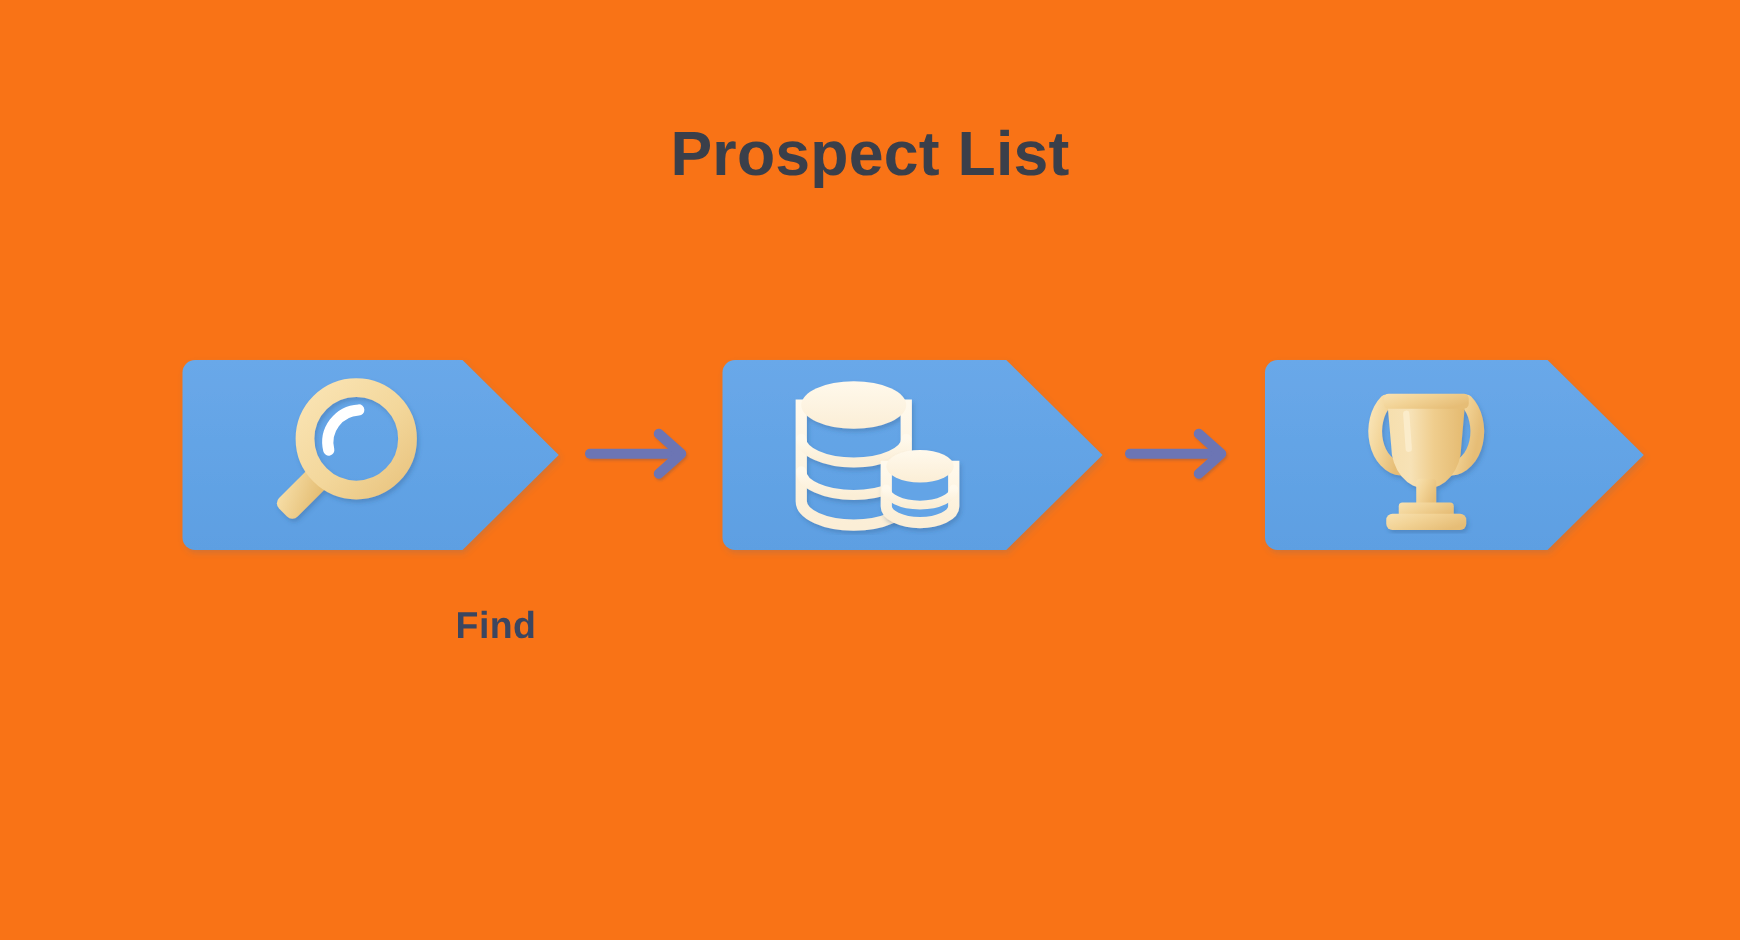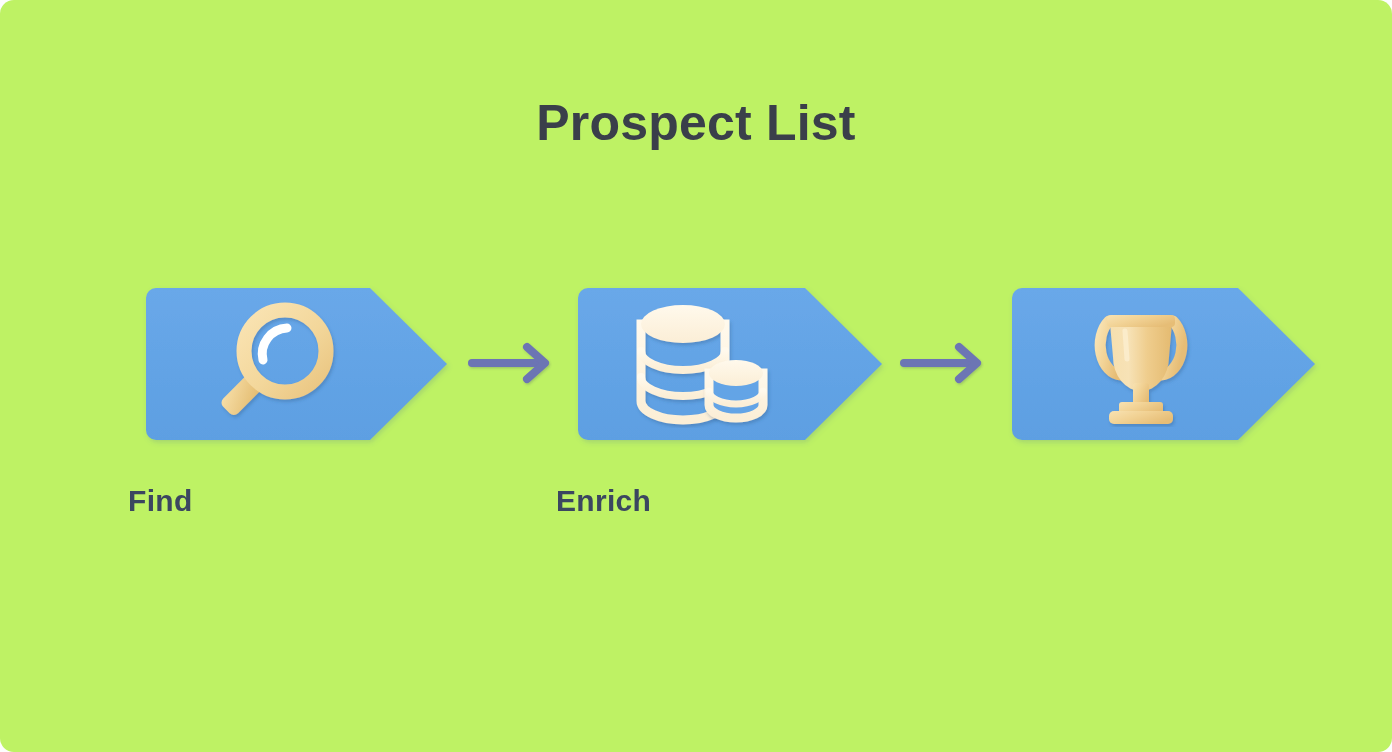--- a/index.html
+++ b/index.html
@@ -13,22 +13,21 @@
     background: #fdfdfd;
     font-family: "Liberation Sans", "DejaVu Sans", sans-serif;
     overflow: hidden;
     position: relative;
   }
 
   #canvas {
     position: relative;
     width: 1392px;
     height: 752px;
-    background: #bef264;
-    border-radius: 14px;
+    background: #f97316;
   }
 
   
   .page-title {
     position: absolute;
     left: 0;
     top: 96px;
     width: 1392px;
     text-align: center;
     font-size: 50px;
@@ -65,21 +64,21 @@
     width: 100%;
     height: 152px;
     overflow: visible;
   }
 
   .stage-label {
     position: absolute;
     left: 0;
     top: 196px;
     width: 100%;
-    text-align: left;
+    text-align: right;
     font-size: 30px;
     font-weight: 600;
     color: #3b4660;
     letter-spacing: 0.3px;
     white-space: nowrap;
   }
 
   
   #stage-find      { left: 146px;  width: 301px; }
   #stage-enrich    { left: 578px;  width: 304px; }
@@ -228,21 +227,20 @@
 
               <path d="M 76 73 L 76 105 A 27 13 0 0 0 130 105 L 130 73 Z" fill="#63a4e6" stroke="url(#creamA)" stroke-width="9"></path>
 
               <ellipse cx="103" cy="73" rx="27" ry="13" fill="url(#creamA)"></ellipse>
 
               <path d="M 76 91 A 27 13 0 0 0 130 91" fill="none" stroke="url(#creamA)" stroke-width="7" stroke-linecap="round"></path>
             </g>
           </svg>
         </div>
       </div>
-      <div class="stage-label">Enrich</div>
     </div>
 
     <div class="connector" id="connector-2">
       <svg viewBox="0 0 96 44">
         <g filter="url(#arrShadow)" stroke="#6c74b4" stroke-width="8" stroke-linecap="round" stroke-linejoin="round" fill="none">
           <line x1="6" y1="22" x2="76" y2="22"></line>
           <polyline points="61,6 79,22 61,38"></polyline>
         </g>
       </svg>
     </div>

